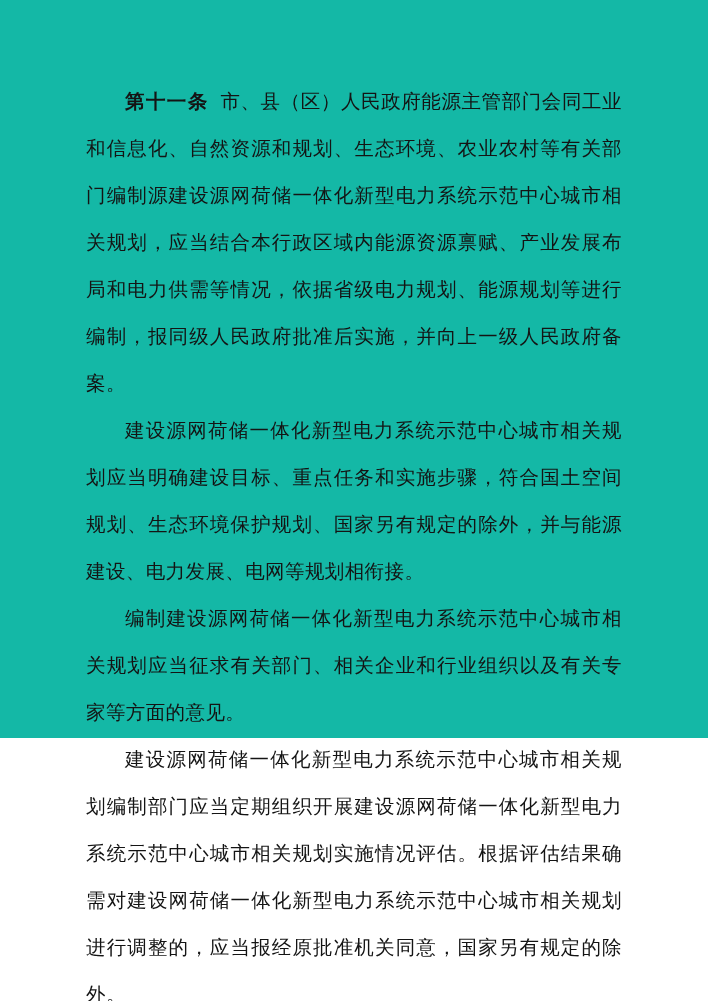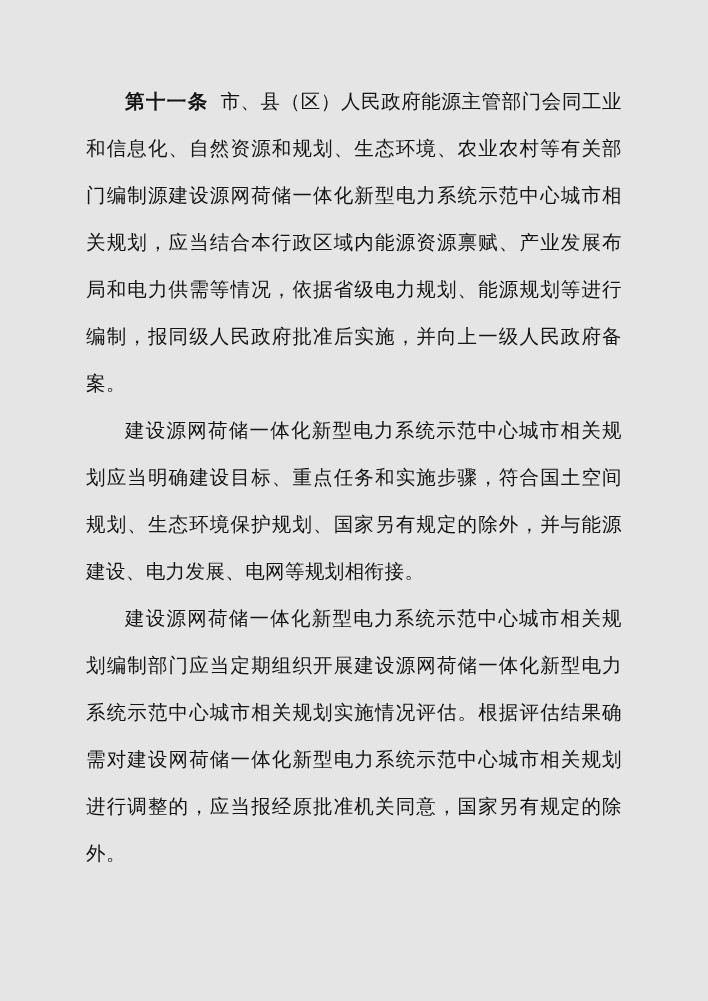--- a/index.html
+++ b/index.html
@@ -10,22 +10,22 @@
     width: 708px;
     height: 1001px;
     background: #ffffff;
     font-family: "DejaVu Sans", "Liberation Sans", sans-serif;
     color: #1a1a1a;
     overflow: hidden;
   }
   .page {
     position: relative;
     width: 708px;
-    height: 1001px;
-    background: #e5e5e5;
+    height: 738px;
+    background: #14b8a6;
     box-sizing: border-box;
     padding: 78px 86px 40px 86px;
   }
   .doc-body {
     font-size: 19.5px;
     line-height: 47px;
     text-align: justify;
     text-justify: inter-ideograph;
     letter-spacing: 0.4px;
     color: #141414;
@@ -46,17 +46,18 @@
 </head>
 <body>
 
 <div class="page">
   <div class="doc-body">
 
     <p class="para"><span class="article-label">第十一条</span><span class="article-gap"></span><span>市、县（区）人民政府能源主管部门会同工业和信息化、自然资源和规划、生态环境、农业农村等有关部门编制源建设源网荷储一体化新型电力系统示范中心城市相关规划，应当结合本行政区域内能源资源禀赋、产业发展布局和电力供需等情况，依据省级电力规划、能源规划等进行编制，报同级人民政府批准后实施，并向上一级人民政府备案。</span></p>
 
     <p class="para"><span>建设源网荷储一体化新型电力系统示范中心城市相关规划应当明确建设目标、重点任务和实施步骤，符合国土空间规划、生态环境保护规划、国家另有规定的除外，并与能源建设、电力发展、电网等规划相衔接。</span></p>
 
+    <p class="para"><span>编制建设源网荷储一体化新型电力系统示范中心城市相关规划应当征求有关部门、相关企业和行业组织以及有关专家等方面的意见。</span></p>
 
     <p class="para"><span>建设源网荷储一体化新型电力系统示范中心城市相关规划编制部门应当定期组织开展建设源网荷储一体化新型电力系统示范中心城市相关规划实施情况评估。根据评估结果确需对建设网荷储一体化新型电力系统示范中心城市相关规划进行调整的，应当报经原批准机关同意，国家另有规定的除外。</span></p>
 
   </div>
 </div>
 
 </body></html>

